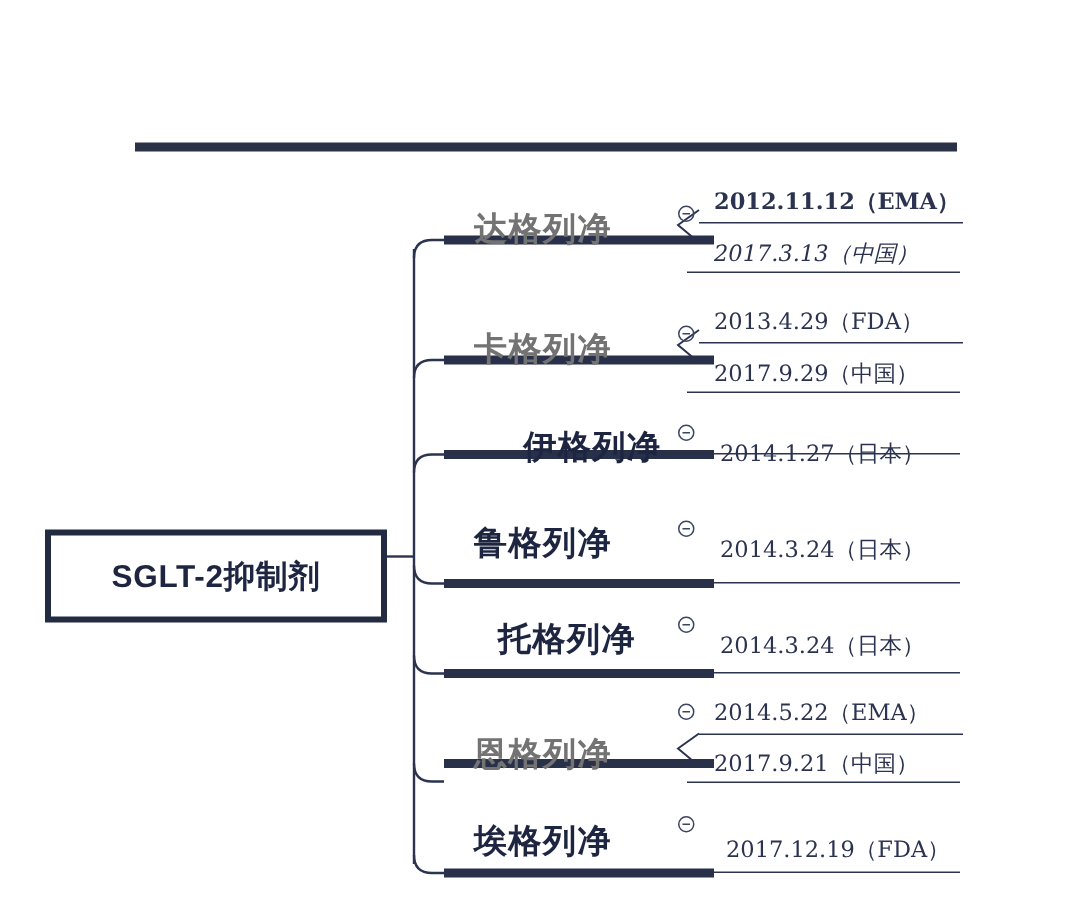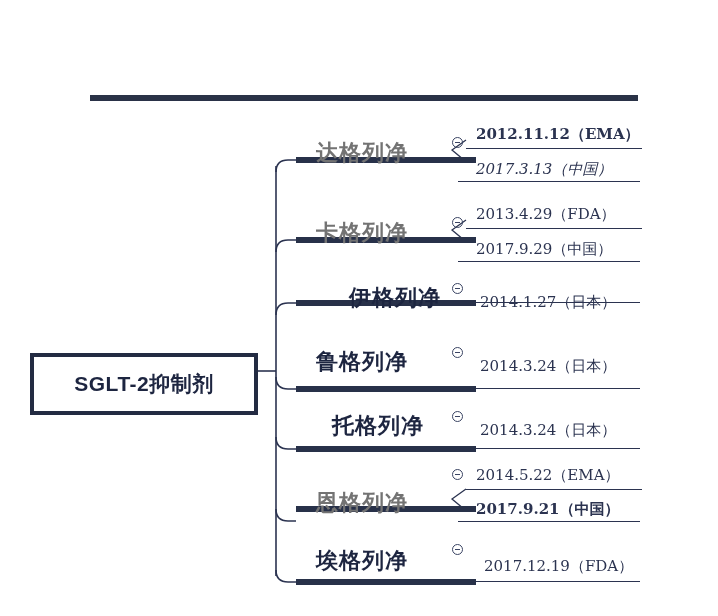--- a/index.html
+++ b/index.html
@@ -126,21 +126,21 @@
       <div class="branch-underline" style="left: 476px; top: 388px; width: 164px;"></div>
       <div class="branch-bar" style="left: 296px; top: 446px; width: 180px;"></div>
       <div class="drug-name" style="left: 332px; top: 411px;">托格列净</div>
       <div class="collapse-icon" style="left: 452px; top: 411px;"></div>
       <div class="date-txt" style="left: 480px; top: 421px;">2014.3.24（日本）</div>
       <div class="branch-underline" style="left: 476px; top: 448px; width: 164px;"></div>
       <div class="branch-bar" style="left: 296px; top: 506px; width: 180px;"></div>
       <div class="drug-name red" style="left: 316px; top: 488px;">恩格列净</div>
       <div class="collapse-icon" style="left: 452px; top: 469px;"></div>
       <div class="date-txt" style="left: 476px; top: 466px;">2014.5.22（EMA）</div>
-      <div class="date-txt" style="left: 476px; top: 500px; font-weight: bold;">2017.9.21（中国）</div>
+      <div class="date-txt" style="left: 476px; top: 500px;">2017.9.21（中国）</div>
       <div class="branch-underline" style="left: 466px; top: 489px; width: 176px;"></div>
       <div class="branch-underline" style="left: 458px; top: 521px; width: 182px;"></div>
       <div class="branch-bar" style="left: 296px; top: 579px; width: 180px;"></div>
       <div class="drug-name" style="left: 316px; top: 546px;">埃格列净</div>
       <div class="collapse-icon" style="left: 452px; top: 544px;"></div>
       <div class="date-txt" style="left: 484px; top: 557px;">2017.12.19（FDA）</div>
       <div class="branch-underline" style="left: 476px; top: 581px; width: 164px;"></div>
     </div>
 </div>
 

